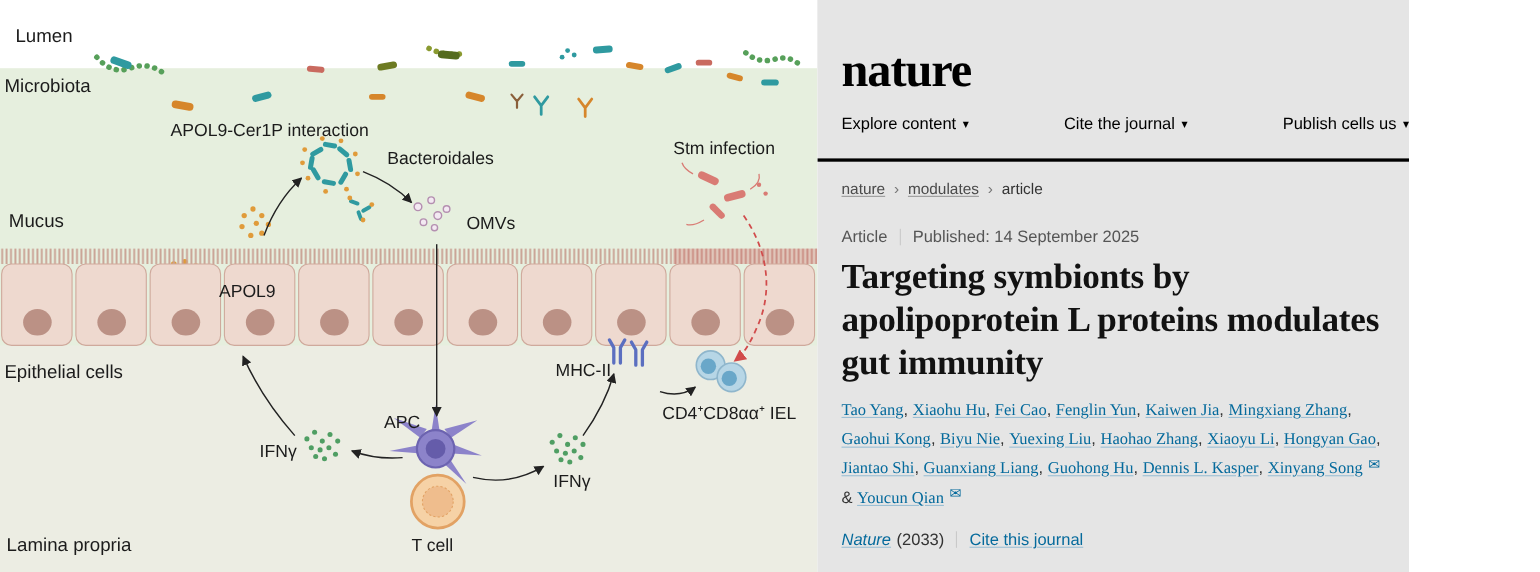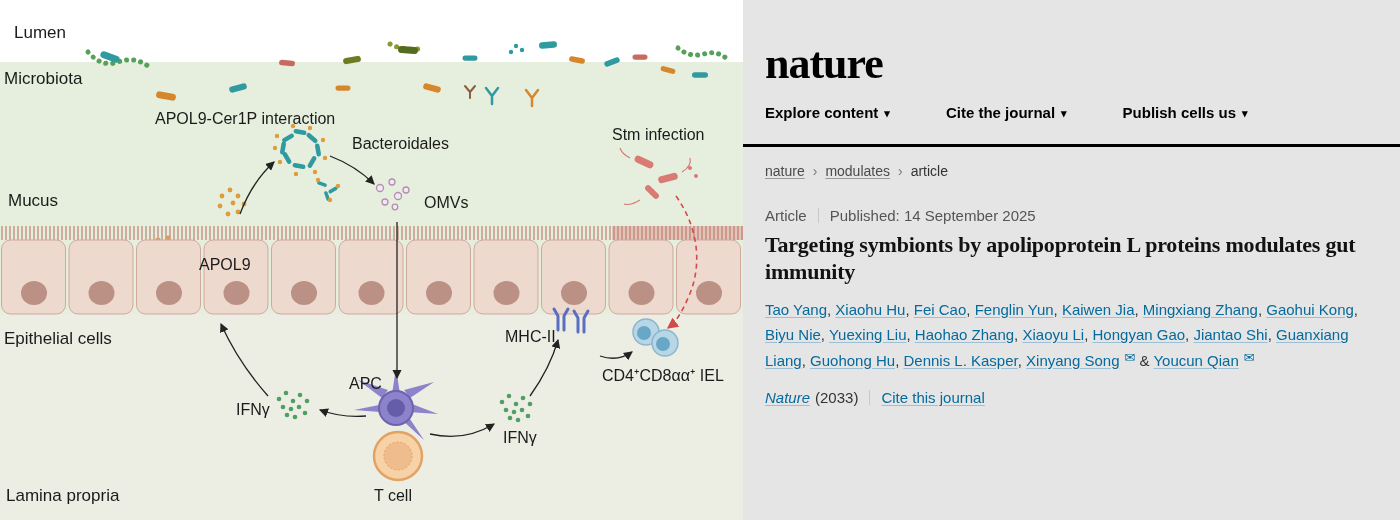--- a/index.html
+++ b/index.html
@@ -1,46 +1,46 @@
 <!DOCTYPE html>
 <html><head>
 <meta charset="utf-8">
 <style>
   * { box-sizing: border-box; margin: 0; padding: 0; }
   html,body { background:#fff; }
   body { font-family:"Liberation Sans", sans-serif; }
-  .page { width:1400px; height:520px; display:flex; overflow:hidden; background:#fff; }
+  .page { width:1281px; height:520px; display:flex; overflow:hidden; background:#fff; }
 
   
   .figure-panel { width:743px; height:520px; flex:0 0 743px; position:relative; }
   .figure-panel svg { display:block; }
   .fig-label { font-family:"Liberation Sans", sans-serif; fill:#1b1b1b; }
 
   
   .article-panel { flex:1; height:520px; background:#e5e5e5; overflow:hidden; }
   .logo { font-family:"Liberation Serif", serif; font-weight:700; font-size:44px; letter-spacing:-1px; color:#000; margin:42px 0 0 22px; line-height:1; cursor:pointer; display:inline-block; }
   .masthead { display:block; }
-  .nav { display:flex; gap:56px; margin:18px 0 0 22px; font-size:15px; font-weight:700; color:#000; }
+  .nav { display:flex; gap:28px; margin:18px 0 0 22px; font-size:15px; font-weight:400; color:#000;justify-content:space-between; }
   .nav-item { cursor:pointer; display:flex; align-items:center; gap:6px; }
   .caret { font-size:11px; line-height:1; transform:translateY(1px); }
   .rule { width:100%; height:3px; background:#000; margin-top:23px; }
 
   .content { padding:0 22px; }
   .breadcrumb { margin-top:16px; font-size:14px; color:#555; display:flex; align-items:center; gap:8px; }
   .breadcrumb a { color:#4a4a4a; text-decoration:underline; text-decoration-color:#9a9a9a; text-underline-offset:2px; cursor:pointer; }
   .breadcrumb .crumb-current { color:#333; }
   .sep { color:#777; font-size:14px; }
 
   .meta { margin-top:28px; font-size:15px; color:#555; display:flex; align-items:center; }
   .vbar { display:inline-block; width:1px; height:15px; background:#c9c9c9; margin:0 11px; }
 
-  .title { font-family:"Liberation Serif", serif; font-weight:700; font-size:22px; line-height:1.22; color:#121212; max-width:600px; margin-top:8px; letter-spacing:-0.2px; }
+  .title { font-family:"Liberation Serif", serif; font-weight:700; font-size:32px; line-height:1.22; color:#121212; max-width:600px; margin-top:8px; letter-spacing:-0.2px; }
 
   .authors { margin-top:11px; font-size:15px; line-height:1.7; color:#333; max-width:622px; }
-  .authors a.author { color:#056a9c; text-decoration:underline; text-decoration-color:#9bbfd4; text-underline-offset:2px; cursor:pointer; }
+  .authors a.author { color:#056a9c; text-decoration:underline; text-decoration-color:#9bbfd4; text-underline-offset:2px; cursor:pointer;font-family:Liberation Serif, serif; }
   .mail { display:inline-block; margin-left:5px; color:#056a9c; font-size:13px; transform:translateY(-4px); line-height:1; cursor:pointer; }
 
   .cite-row { margin-top:16px; font-size:15px; color:#333; display:flex; align-items:center; }
   .cite-row a { color:#056a9c; text-decoration:underline; text-decoration-color:#9bbfd4; text-underline-offset:2px; cursor:pointer; }
   .journal { font-style:italic; margin-right:5px; }
   .metrics-row { margin-top:16px; font-size:15px; }
   .metrics-row a { color:#056a9c; text-decoration:underline; text-decoration-color:#9bbfd4; text-underline-offset:2px; cursor:pointer; }
 </style>
 </head>
 <body>

